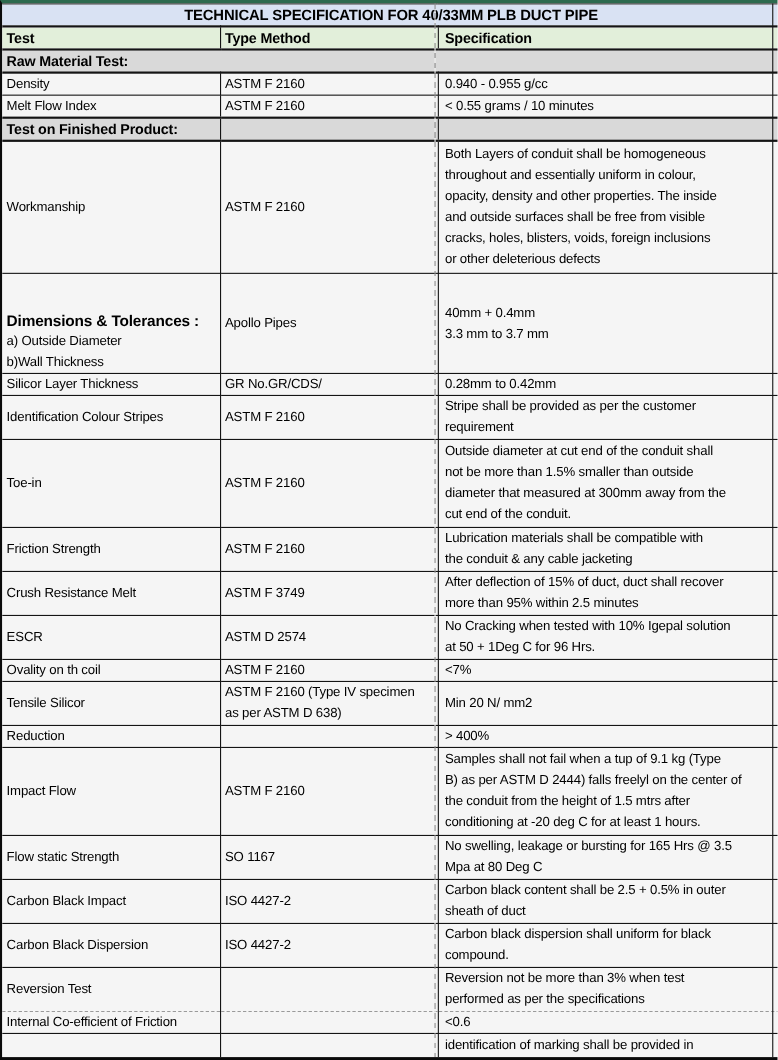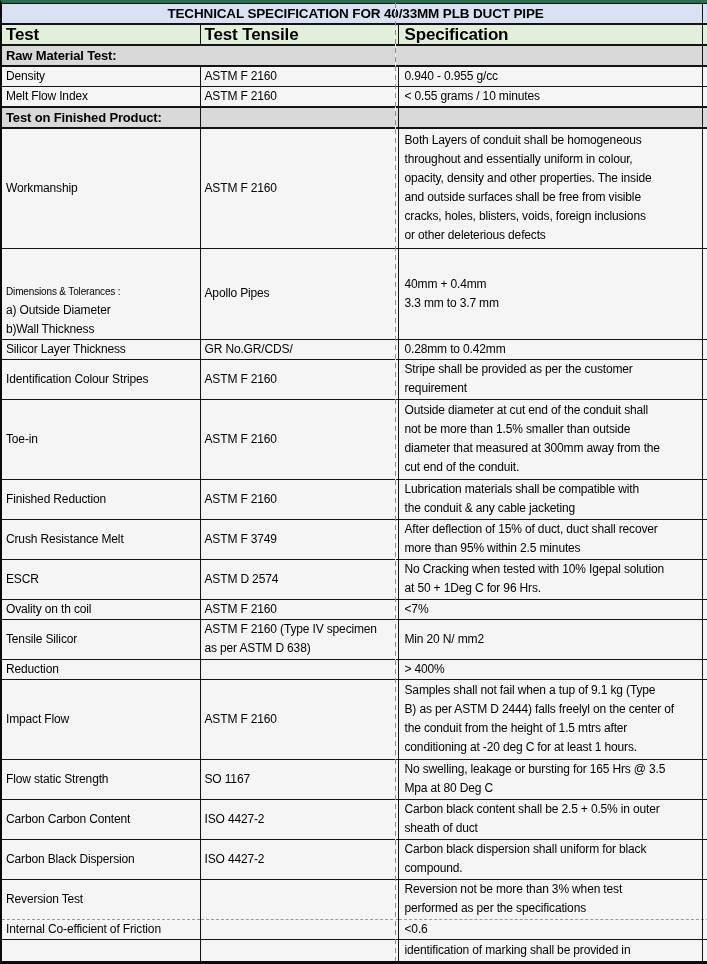--- a/index.html
+++ b/index.html
@@ -33,29 +33,29 @@
   }
   td.t, td.m{border-right:1px solid #141414;}
   td.s{border-left:none;padding-left:6px;}
   tr.title-row th{
     background:#d9e2f3;
     font-size:13.5px;font-weight:bold;text-align:center;
     border-bottom:2px solid #141414;
   }
   tr.header-row td{
     background:#e2efda;
-    font-weight:bold;font-size:17px;
+    font-weight:bold;font-size:13px;
     border-bottom:2px solid #141414;
   }
   tr.section-row td{
     background:#d9d9d9;
     font-weight:bold;font-size:13px;
     border-top:2px solid #141414;border-bottom:2px solid #141414;
   }
-  td .head{font-weight:normal;font-size:10px;margin-top:33px;}
+  td .head{font-weight:bold;font-size:14px;margin-top:33px;}
   tr.dash-below td{border-bottom:1px dashed #9a9a9a;}
   tr.dash-above td{border-top:1px dashed #9a9a9a;}
   
   #vdash{
     position:absolute;top:0;bottom:0;left:393px;width:1px;z-index:5;
     background:repeating-linear-gradient(to bottom,#8f8f8f 0 5px,#efefef 5px 9px);
     pointer-events:none;
   }
   
   #redge{
@@ -72,21 +72,21 @@
         <col class="c1">
         <col class="c2">
         <col class="c3">
       </colgroup>
     <thead>
       <tr class="title-row">
         <th colspan="3">TECHNICAL SPECIFICATION FOR 40/33MM PLB DUCT PIPE</th>
       </tr>
       <tr class="header-row">
         <td class="t">Test</td>
-        <td class="m">Test Tensile</td>
+        <td class="m">Type Method</td>
         <td class="s">Specification</td>
       </tr>
     </thead>
     <tbody id="rows">
         <tr class="section-row" style="height: 20px;">
           <td colspan="3">Raw Material Test:</td>
         </tr>
         <tr style="height: 20px;">
           <td class="t">Density</td>
           <td class="m">ASTM F 2160</td>
@@ -132,21 +132,21 @@
         </tr>
         <tr style="height: 80px;">
           <td class="t">Toe-in</td>
           <td class="m">ASTM F 2160</td>
           <td class="s">Outside diameter at cut end of the conduit shall
 not be more than 1.5% smaller than outside
 diameter that measured at 300mm away from the
 cut end of the conduit.</td>
         </tr>
         <tr style="height: 40px;">
-          <td class="t">Finished Reduction</td>
+          <td class="t">Friction Strength</td>
           <td class="m">ASTM F 2160</td>
           <td class="s">Lubrication materials shall be compatible with
 the conduit &amp; any cable jacketing</td>
         </tr>
         <tr style="height: 40px;">
           <td class="t">Crush Resistance Melt</td>
           <td class="m">ASTM F 3749</td>
           <td class="s">After deflection of 15% of duct, duct shall recover
 more than 95% within 2.5 minutes</td>
         </tr>
@@ -180,21 +180,21 @@
 the conduit from the height of 1.5 mtrs after
 conditioning at -20 deg C for at least 1 hours.</td>
         </tr>
         <tr style="height: 40px;">
           <td class="t">Flow static Strength</td>
           <td class="m">SO 1167</td>
           <td class="s">No swelling, leakage or bursting for 165 Hrs @ 3.5
 Mpa at 80 Deg C</td>
         </tr>
         <tr style="height: 40px;">
-          <td class="t">Carbon Carbon Content</td>
+          <td class="t">Carbon Black Impact</td>
           <td class="m">ISO 4427-2</td>
           <td class="s">Carbon black content shall be 2.5 + 0.5% in outer
 sheath of duct</td>
         </tr>
         <tr style="height: 40px;">
           <td class="t">Carbon Black Dispersion</td>
           <td class="m">ISO 4427-2</td>
           <td class="s">Carbon black dispersion shall uniform for black
 compound.</td>
         </tr>

